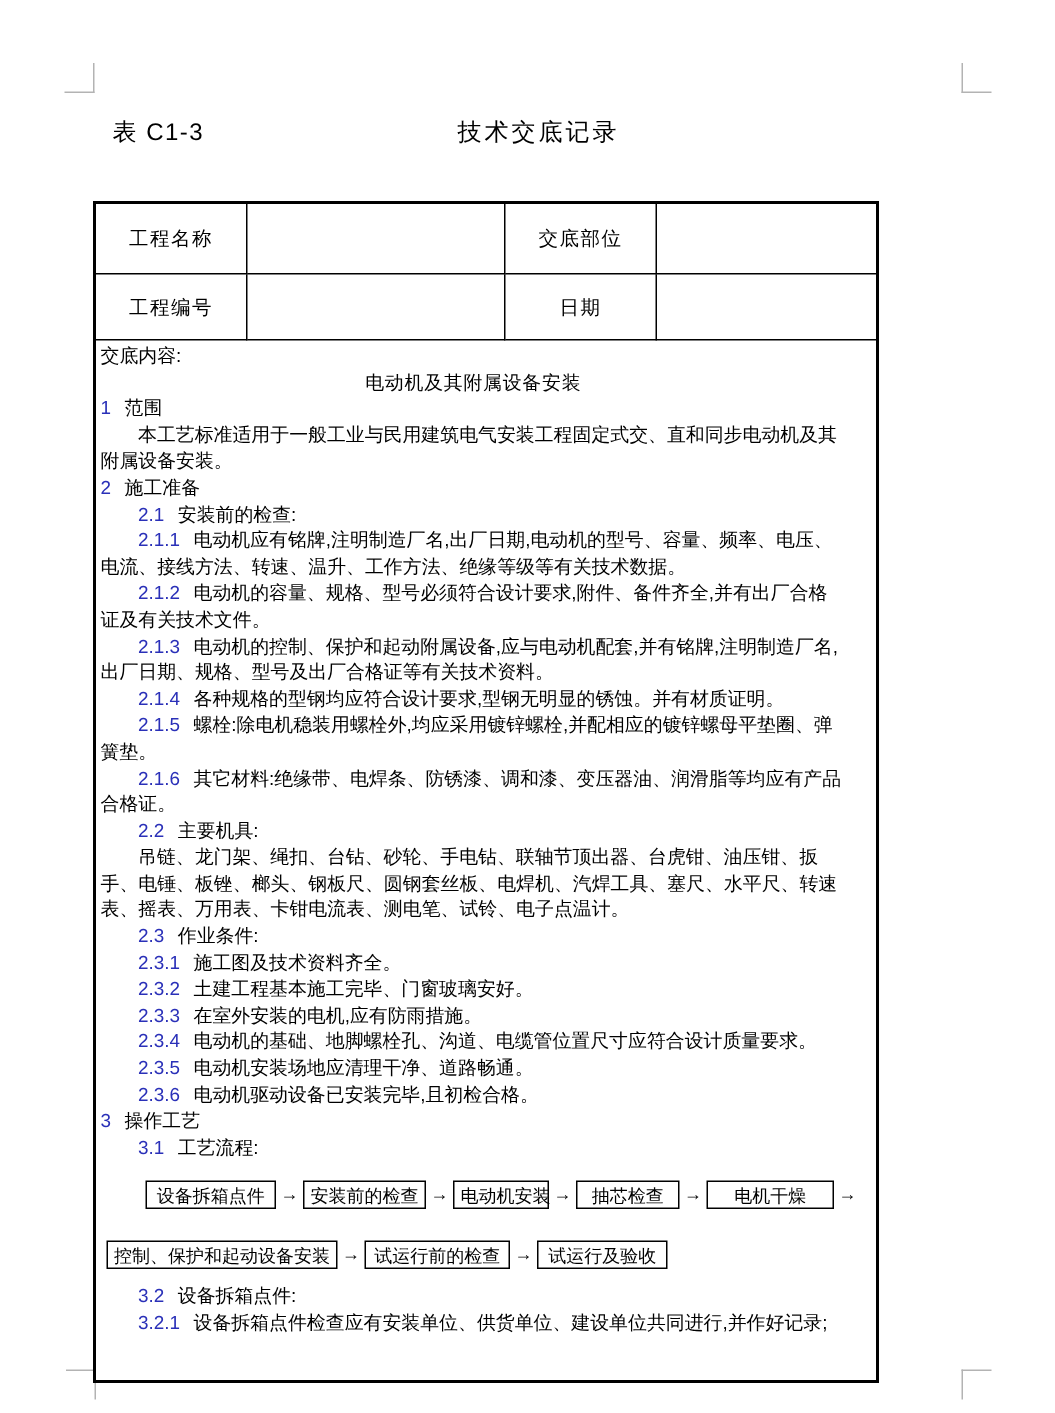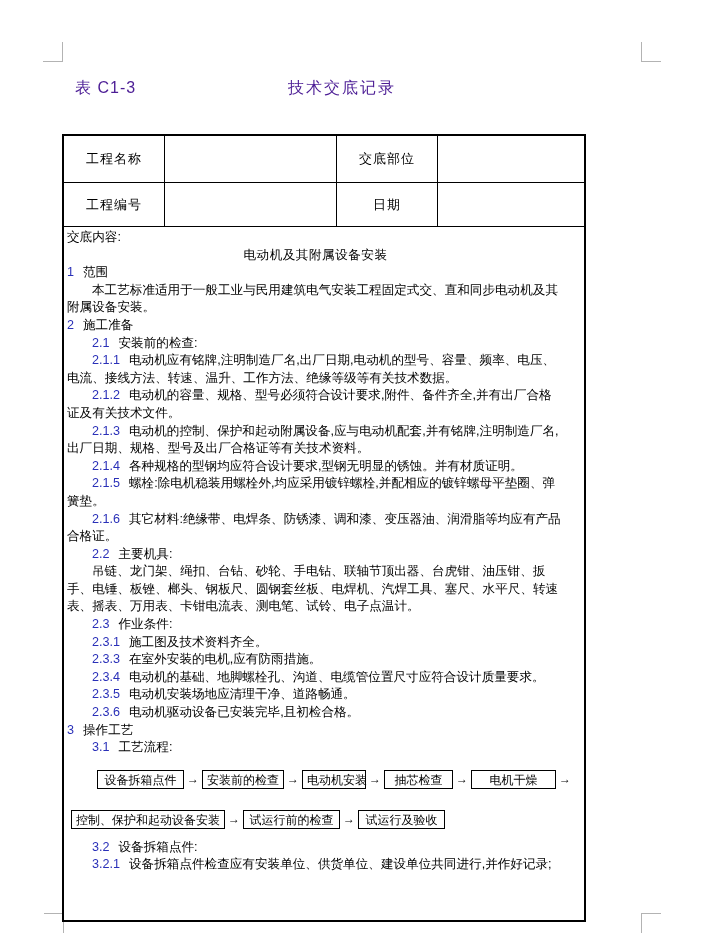--- a/index.html
+++ b/index.html
@@ -8,23 +8,23 @@
     font-family:"Liberation Sans","DejaVu Sans",sans-serif; color:#000;
     overflow:hidden;
   }
   
   .crop { position:absolute; width:20px; height:20px; box-sizing:border-box; }
   .crop.tl { left:43px; top:42px;  border-right:1px solid #b3b3b3; border-bottom:1px solid #b3b3b3; }
   .crop.tr { left:641px; top:42px; border-left:1px solid #b3b3b3;  border-bottom:1px solid #b3b3b3; }
   .crop.bl { left:44px; top:913px; border-right:1px solid #b3b3b3; border-top:1px solid #b3b3b3; }
   .crop.br { left:641px; top:913px; border-left:1px solid #b3b3b3;  border-top:1px solid #b3b3b3; }
   
-  .hdr { position:absolute; top:78px; left:0; width:100%; height:20px; color:#4c1d95; font-size:16px; }
+  .hdr { position:absolute; top:78px; left:0; width:100%; height:20px; color:#000000; font-size:16px; }
   .hdr .code  { position:absolute; left:75px; letter-spacing:1px; }
-  .hdr .dtype { position:absolute; left:288px; letter-spacing:2px; }
+  .hdr .dtype { position:absolute; left:305px; letter-spacing:2px; }
   
   .doc-table { position:absolute; left:62px; top:110px; width:524px; height:788px;
     border:2px solid #000; box-sizing:border-box;margin-top:24px; }
   .info-grid { display:grid; grid-template-columns:101px 172px 101px 1fr; }
   .cell { border-right:1px solid #000; border-bottom:1px solid #000; box-sizing:border-box;
     display:flex; align-items:center; justify-content:center; font-size:13px; letter-spacing:1px; }
   .cell.noR { border-right:none; }
   .r1 { height:47px; } .r2 { height:44px; }
   
   .content { padding:2px 20px 0 3px; font-size:12.6px; line-height:17.6px; height:689px;
@@ -87,20 +87,21 @@
           <p class="line ind"><span class="num">2.1.1</span><span class="txt">电动机应有铭牌,注明制造厂名,出厂日期,电动机的型号、容量、频率、电压、电流、接线方法、转速、温升、工作方法、绝缘等级等有关技术数据。</span></p>
           <p class="line ind"><span class="num">2.1.2</span><span class="txt">电动机的容量、规格、型号必须符合设计要求,附件、备件齐全,并有出厂合格证及有关技术文件。</span></p>
           <p class="line ind"><span class="num">2.1.3</span><span class="txt">电动机的控制、保护和起动附属设备,应与电动机配套,并有铭牌,注明制造厂名,出厂日期、规格、型号及出厂合格证等有关技术资料。</span></p>
           <p class="line ind"><span class="num">2.1.4</span><span class="txt">各种规格的型钢均应符合设计要求,型钢无明显的锈蚀。并有材质证明。</span></p>
           <p class="line ind"><span class="num">2.1.5</span><span class="txt">螺栓:除电机稳装用螺栓外,均应采用镀锌螺栓,并配相应的镀锌螺母平垫圈、弹簧垫。</span></p>
           <p class="line ind"><span class="num">2.1.6</span><span class="txt">其它材料:绝缘带、电焊条、防锈漆、调和漆、变压器油、润滑脂等均应有产品合格证。</span></p>
           <p class="line ind"><span class="num">2.2</span><span class="txt">主要机具:</span></p>
           <p class="line ind"><span class="txt">吊链、龙门架、绳扣、台钻、砂轮、手电钻、联轴节顶出器、台虎钳、油压钳、扳手、电锤、板锉、榔头、钢板尺、圆钢套丝板、电焊机、汽焊工具、塞尺、水平尺、转速表、摇表、万用表、卡钳电流表、测电笔、试铃、电子点温计。</span></p>
           <p class="line ind"><span class="num">2.3</span><span class="txt">作业条件:</span></p>
           <p class="line ind"><span class="num">2.3.1</span><span class="txt">施工图及技术资料齐全。</span></p>
+          <p class="line ind"><span class="num">2.3.2</span><span class="txt">土建工程基本施工完毕、门窗玻璃安好。</span></p>
           <p class="line ind"><span class="num">2.3.3</span><span class="txt">在室外安装的电机,应有防雨措施。</span></p>
           <p class="line ind"><span class="num">2.3.4</span><span class="txt">电动机的基础、地脚螺栓孔、沟道、电缆管位置尺寸应符合设计质量要求。</span></p>
           <p class="line ind"><span class="num">2.3.5</span><span class="txt">电动机安装场地应清理干净、道路畅通。</span></p>
           <p class="line ind"><span class="num">2.3.6</span><span class="txt">电动机驱动设备已安装完毕,且初检合格。</span></p>
           <p class="line"><span class="num">3</span><span class="txt">操作工艺</span></p>
           <p class="line ind"><span class="num">3.1</span><span class="txt">工艺流程:</span></p>
           <div class="flow">
             <div class="flow-row flow-row1">
               <b class="flow-step">设备拆箱点件</b>
               <span class="flow-arrow">→</span>

